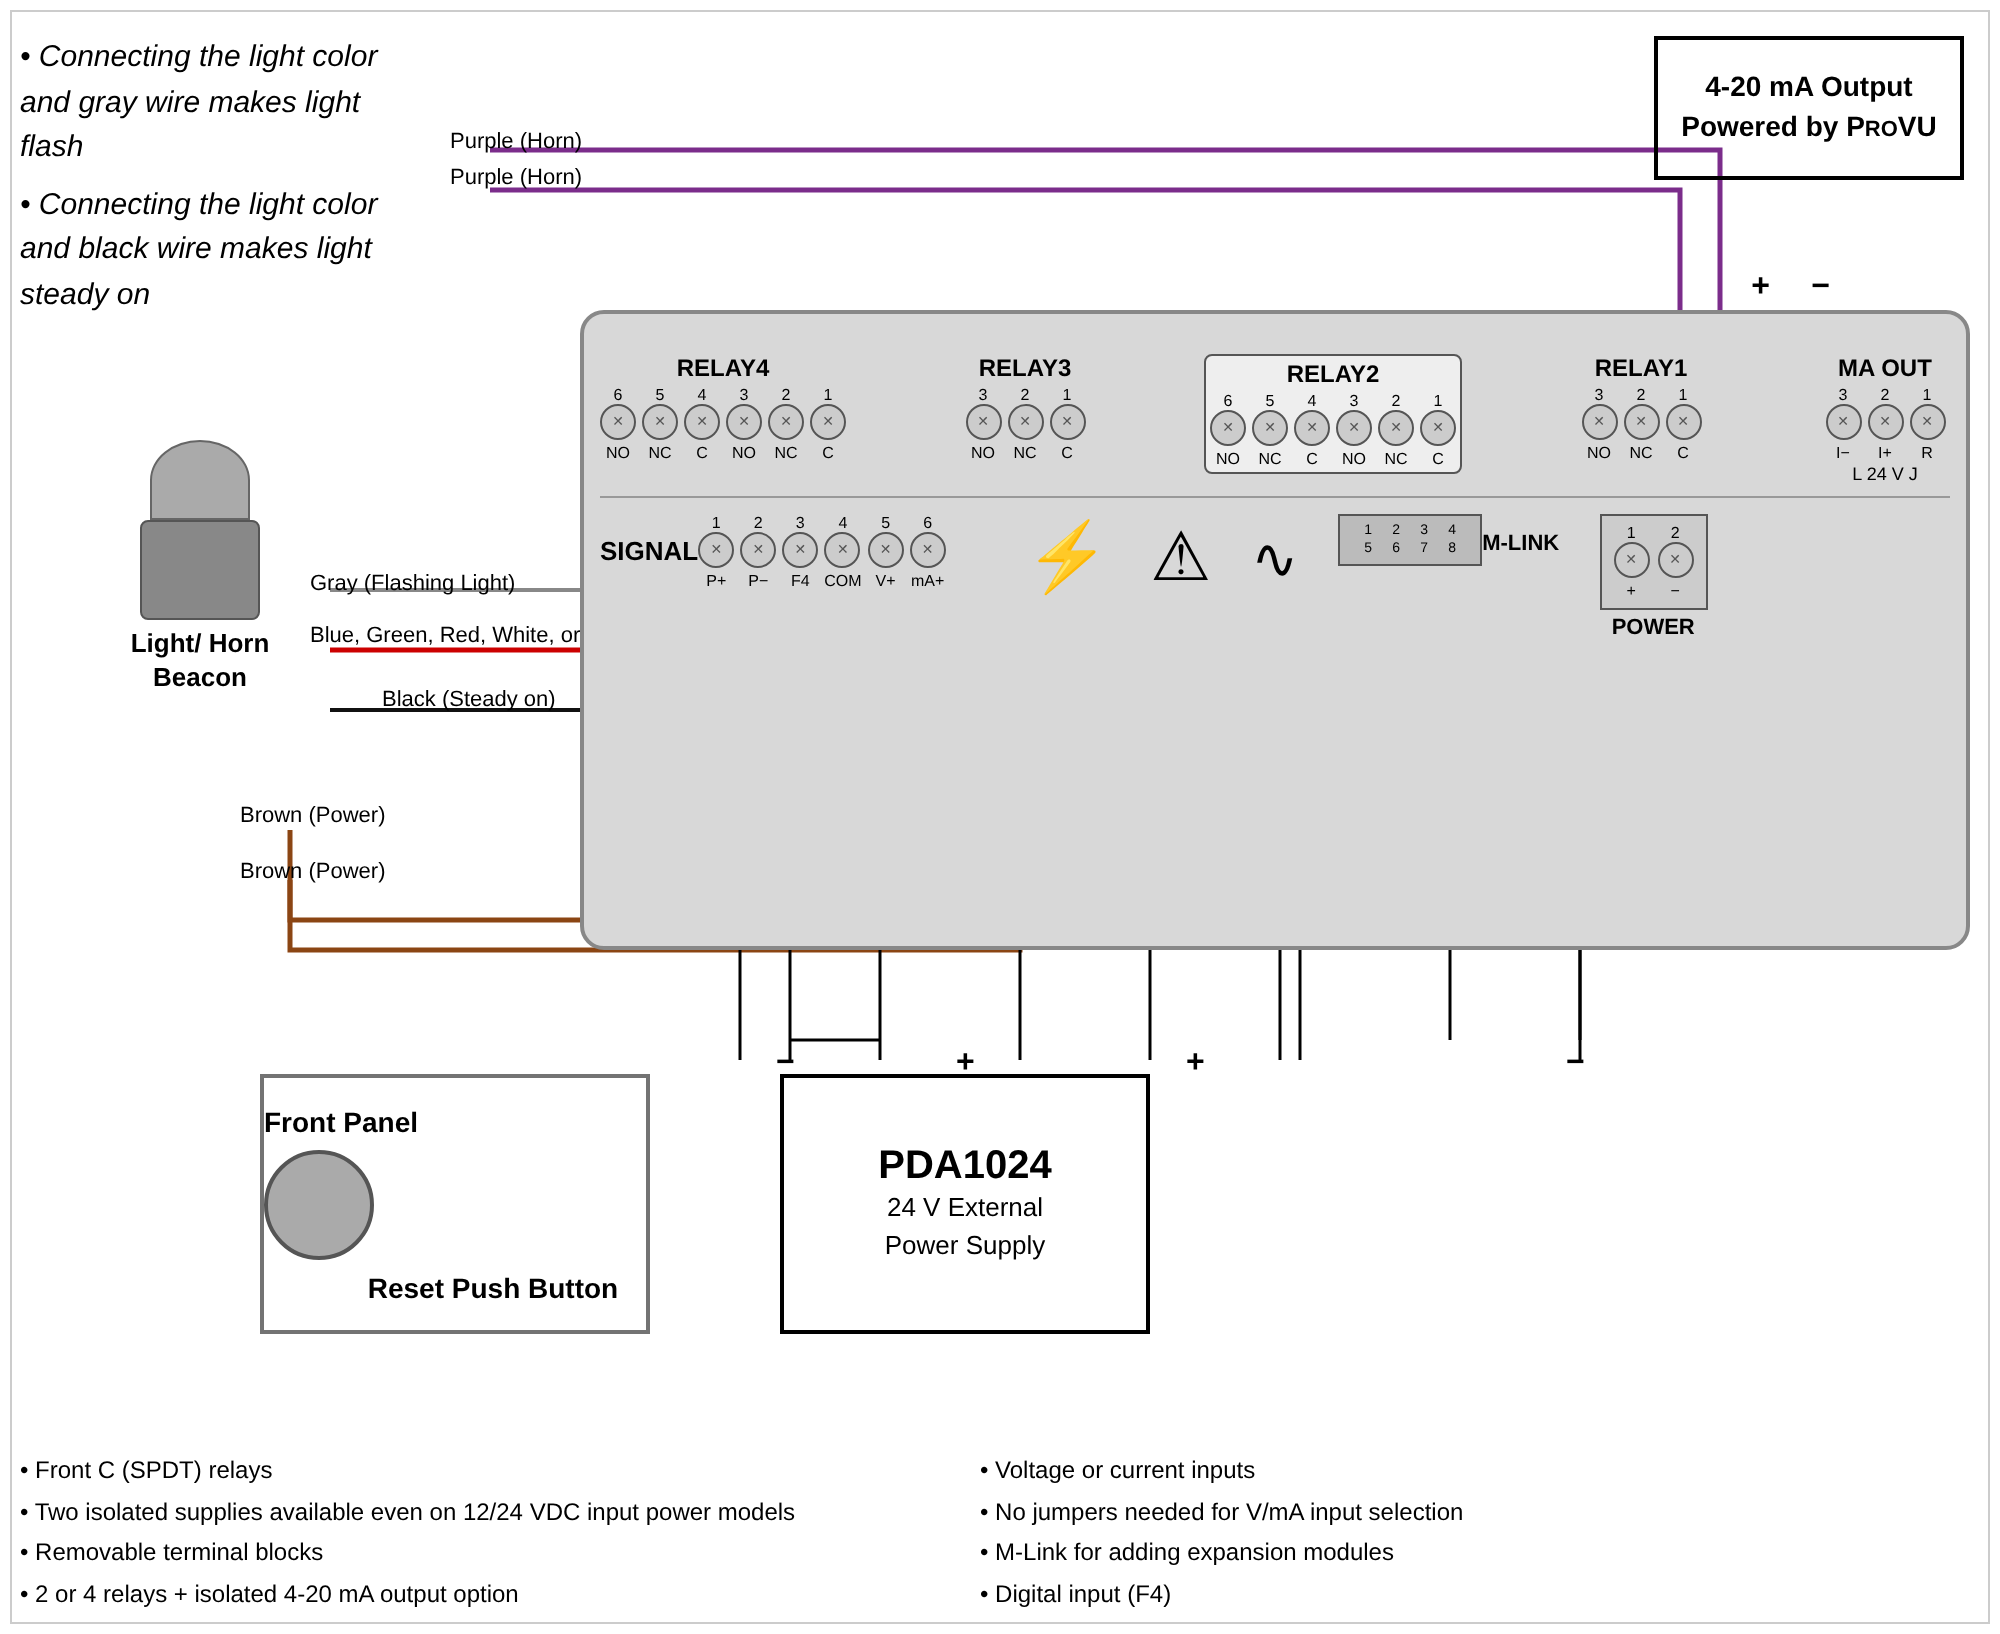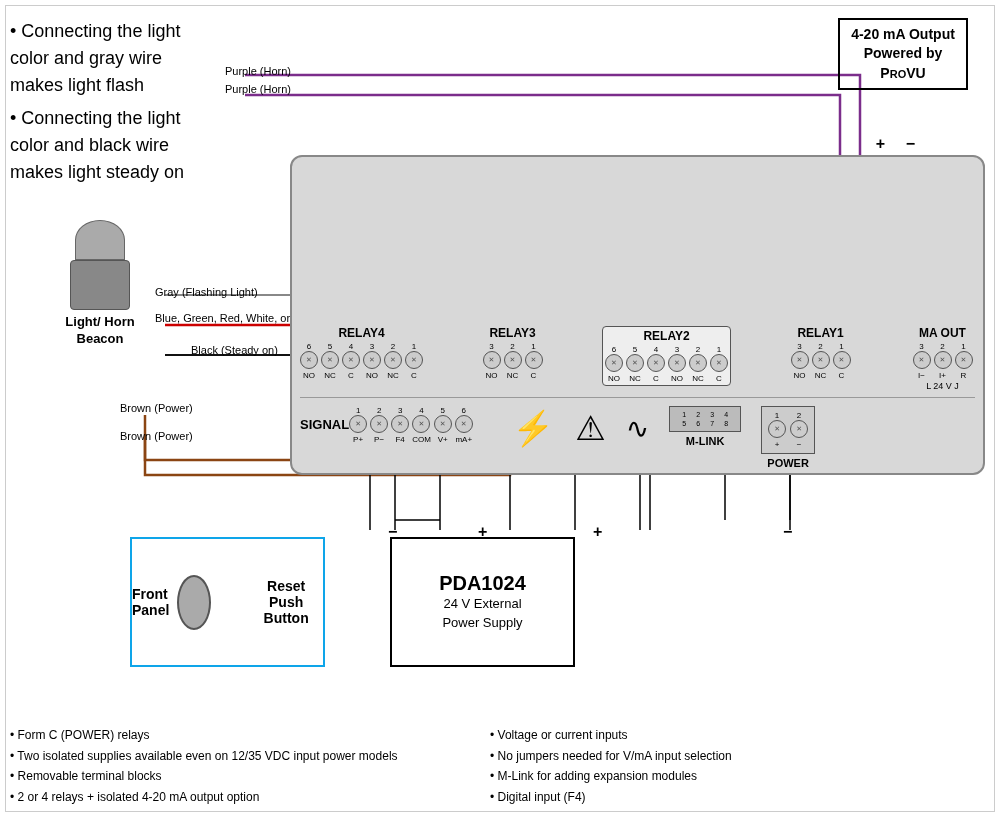--- a/index.html
+++ b/index.html
@@ -17,22 +17,22 @@
       width: 1000px;
       height: 817px;
       position: relative;
       background: #fff;
     }
 
     
     .output-box {
       position: absolute;
       top: 18px;
-      right: 32px;
-      width: 130px;
+      right: 18px;
+      width: 155px;
       height: 72px;
       border: 2px solid #000;
       display: flex;
       align-items: center;
       justify-content: center;
       text-align: center;
       font-size: 14px;
       font-weight: bold;
       line-height: 1.4;
     }
@@ -62,22 +62,23 @@
       font-size: 7px;
       color: #555;
     }
 
     
     .left-notes {
       position: absolute;
       top: 18px;
       left: 10px;
       width: 200px;
-      font-size: 18px;
+      font-size: 15px;
       line-height: 1.5;
+      font-style: italic;
     }
 
     
     .bottom-notes-left {
       position: absolute;
       bottom: 10px;
       left: 10px;
       width: 440px;
       font-size: 12px;
       line-height: 1.7;
@@ -153,25 +154,24 @@
       text-align: center;
       margin-top: 2px;
     }
 
     .front-panel-box {
       position: absolute;
       bottom: 150px;
       left: 130px;
       width: 195px;
       height: 130px;
-      border: 2px solid #0ea5e9;
+      border: 2px solid #737373;
       background: #fff;
       display: flex;
-      flex-direction: row;
-      align-items: center;
+      flex-direction: column;
       justify-content: center;
     }
 
     .push-button-circle {
       width: 55px;
       height: 55px;
       border-radius: 50%;
       background: #aaa;
       border: 2px solid #555;
       margin: 6px 0;
@@ -280,21 +280,21 @@
         Powered by P<span style="font-variant:small-caps; font-size:11px;">RO</span>VU
       </div>
     </div>
   </div>
 
   <div class="device-box">
 
     <div style="position:absolute; top:-22px; right:98px; font-size:16px; font-weight:bold;">+</div>
     <div style="position:absolute; top:-22px; right:68px; font-size:16px; font-weight:bold;">−</div>
 
-    <div style="display:flex; padding: 8px 8px 0 8px; height:100%;align-items:flex-end;">
+    <div style="display:flex; padding: 20px 8px 0 8px; height:100%;">
 
       <div style="display:flex; flex-direction:column; width:100%;">
 
         <div style="display:flex; align-items:flex-start; justify-content:space-between; border-bottom:1px solid #999; padding-bottom:6px; margin-bottom:4px;">
 
           <div style="display:flex; flex-direction:column; align-items:center; min-width:110px;">
             <div style="font-size:12px; font-weight:bold; margin-bottom:2px;">RELAY4</div>
             <div style="display:flex; gap:3px;">
               <div class="terminal-block">
                 <div class="term-num">6</div>
@@ -468,21 +468,21 @@
               </div>
             </div>
           </div>
 
           <div style="display:flex; gap:20px; margin-left:30px; margin-top:5px;">
             <div style="font-size:34px; line-height:1;">⚡</div>
             <div style="font-size:34px; line-height:1;">⚠</div>
             <div style="font-size:28px; line-height:1; margin-top:4px;">∿</div>
           </div>
 
-          <div style="display:flex; flex-direction:column; align-items:center; margin-left:10px;">
+          <div style="display:flex; flex-direction:row; align-items:center; margin-left:10px;">
             <div style="border:1.5px solid #555; background:#bbb; padding:4px 8px; display:grid; grid-template-columns:repeat(4,12px); gap:2px;">
               <div style="font-size:7px;text-align:center;">1</div>
               <div style="font-size:7px;text-align:center;">2</div>
               <div style="font-size:7px;text-align:center;">3</div>
               <div style="font-size:7px;text-align:center;">4</div>
               <div style="font-size:7px;text-align:center;">5</div>
               <div style="font-size:7px;text-align:center;">6</div>
               <div style="font-size:7px;text-align:center;">7</div>
               <div style="font-size:7px;text-align:center;">8</div>
             </div>
@@ -525,22 +525,22 @@
   <div class="pda-box">
     <div class="pda-title">PDA1024</div>
     <div class="pda-subtitle">
       <span>24 V External</span><br>
       <span>Power Supply</span>
     </div>
   </div>
 
 
   <div class="bottom-notes-left">
-    <div>• Form C (POWER) relays</div>
-    <div>• Two isolated supplies available even on   12/35 VDC input power models</div>
+    <div>• Front C (SPDT) relays</div>
+    <div>• Two isolated supplies available even on   12/24 VDC input power models</div>
     <div>• Removable terminal blocks</div>
     <div>• 2 or 4 relays + isolated 4-20 mA output option</div>
   </div>
 
   <div class="bottom-notes-right">
     <div>• Voltage or current inputs</div>
     <div>• No jumpers needed for V/mA input selection</div>
     <div>• M-Link for adding expansion modules</div>
     <div>• Digital input (F4)</div>
   </div>

